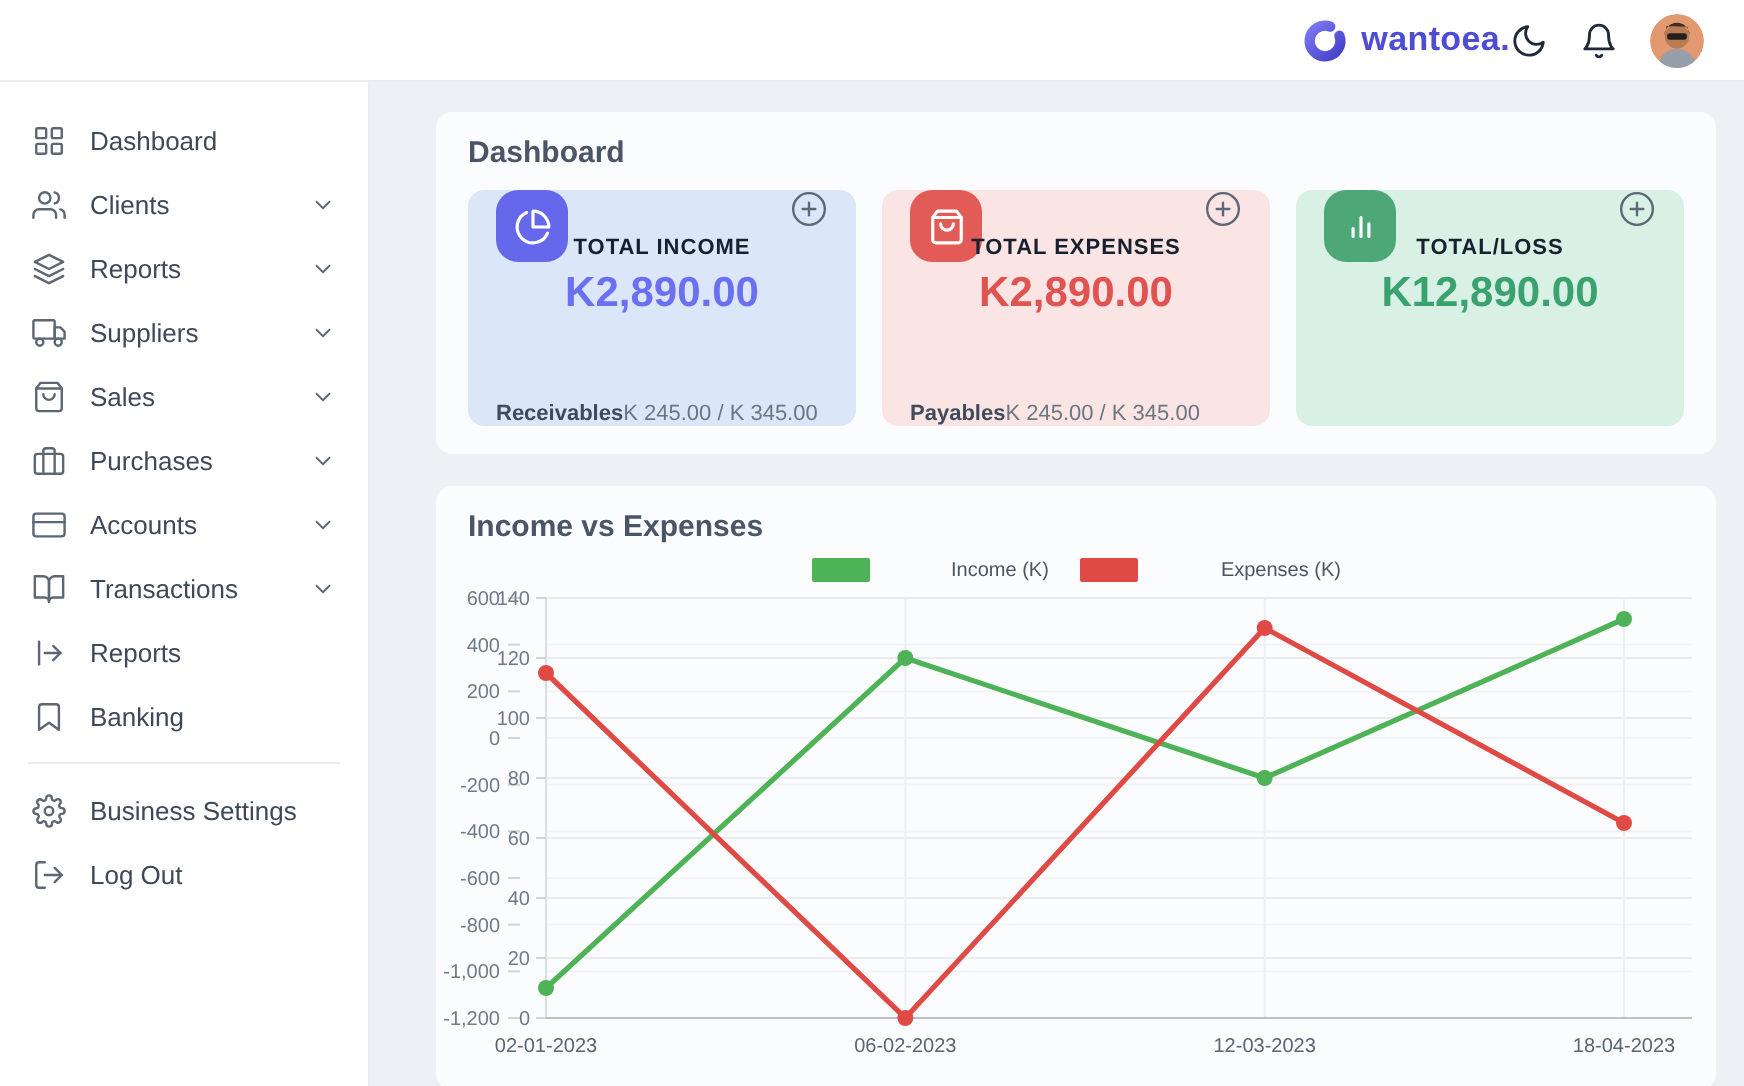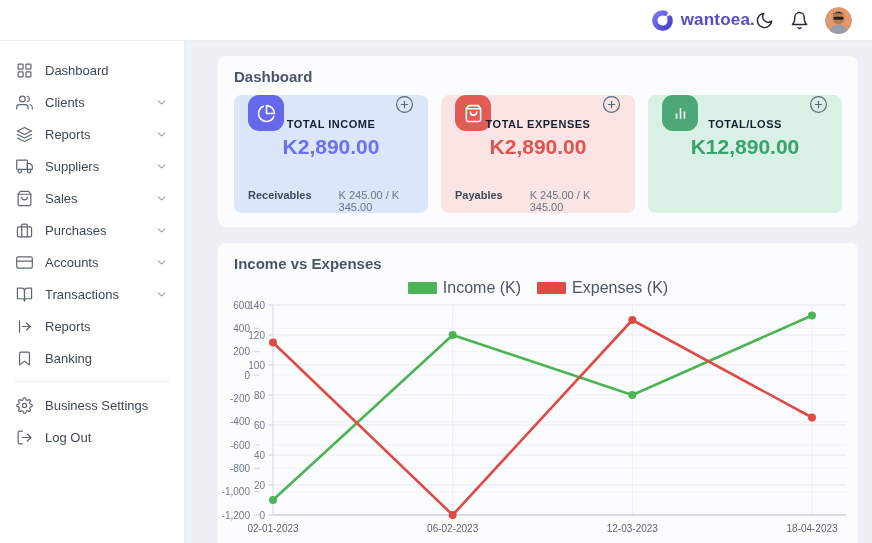--- a/index.html
+++ b/index.html
@@ -44,30 +44,30 @@
   .card-head { display:flex; justify-content:space-between; align-items:flex-start; height:36px; }
   .icon-box { width:36px; height:36px; border-radius:11px; display:flex;
     align-items:center; justify-content:center; color:#fff; }
   .icon-box svg { width:19px; height:19px; }
   .plus-btn { background:none; border:none; cursor:pointer; color:#5d6876;
     width:19px; height:19px; padding:0; }
   .plus-btn svg { width:19px; height:19px; }
   .card-title { text-align:center; font-size:11px; font-weight:700; color:#16202e;
     letter-spacing:.5px; margin-top:-13px; }
   .card-amount { text-align:center; font-size:21px; font-weight:700; margin-top:5px; }
-  .card-foot { display:flex; margin-top:auto;gap:27px; }
+  .card-foot { display:flex; margin-top:auto; }
   .foot-label { font-size:11px; font-weight:700; color:#3f4a5a; }
   .foot-value { font-size:11px; color:#6b7683; }
 
   .panel-chart { flex:1; padding:12px 0 0; }
   .panel-chart .panel-title { margin:0 16px 7px; }
   .legend { display:flex; justify-content:center; gap:16px; margin-bottom:2px; }
   .legend-item { display:flex; align-items:center; gap:6px; cursor:pointer; }
   .legend-swatch { width:29px; height:12px; border-radius:1px; }
-  .legend-label { font-size:16px; color:#4b5563; }
+  .legend-label { font-size:10px; color:#4b5563;margin-left:35px; }
   .chart-svg { display:block; width:640px; height:252px; }
   .tick { font-size:10px; fill:#6f7a87; }
   .xlab { fill:#5a6472; }
 </style>
 </head>
 <body>
 
 <div class="header">
   <div class="brand">
     <span style="display:flex">

